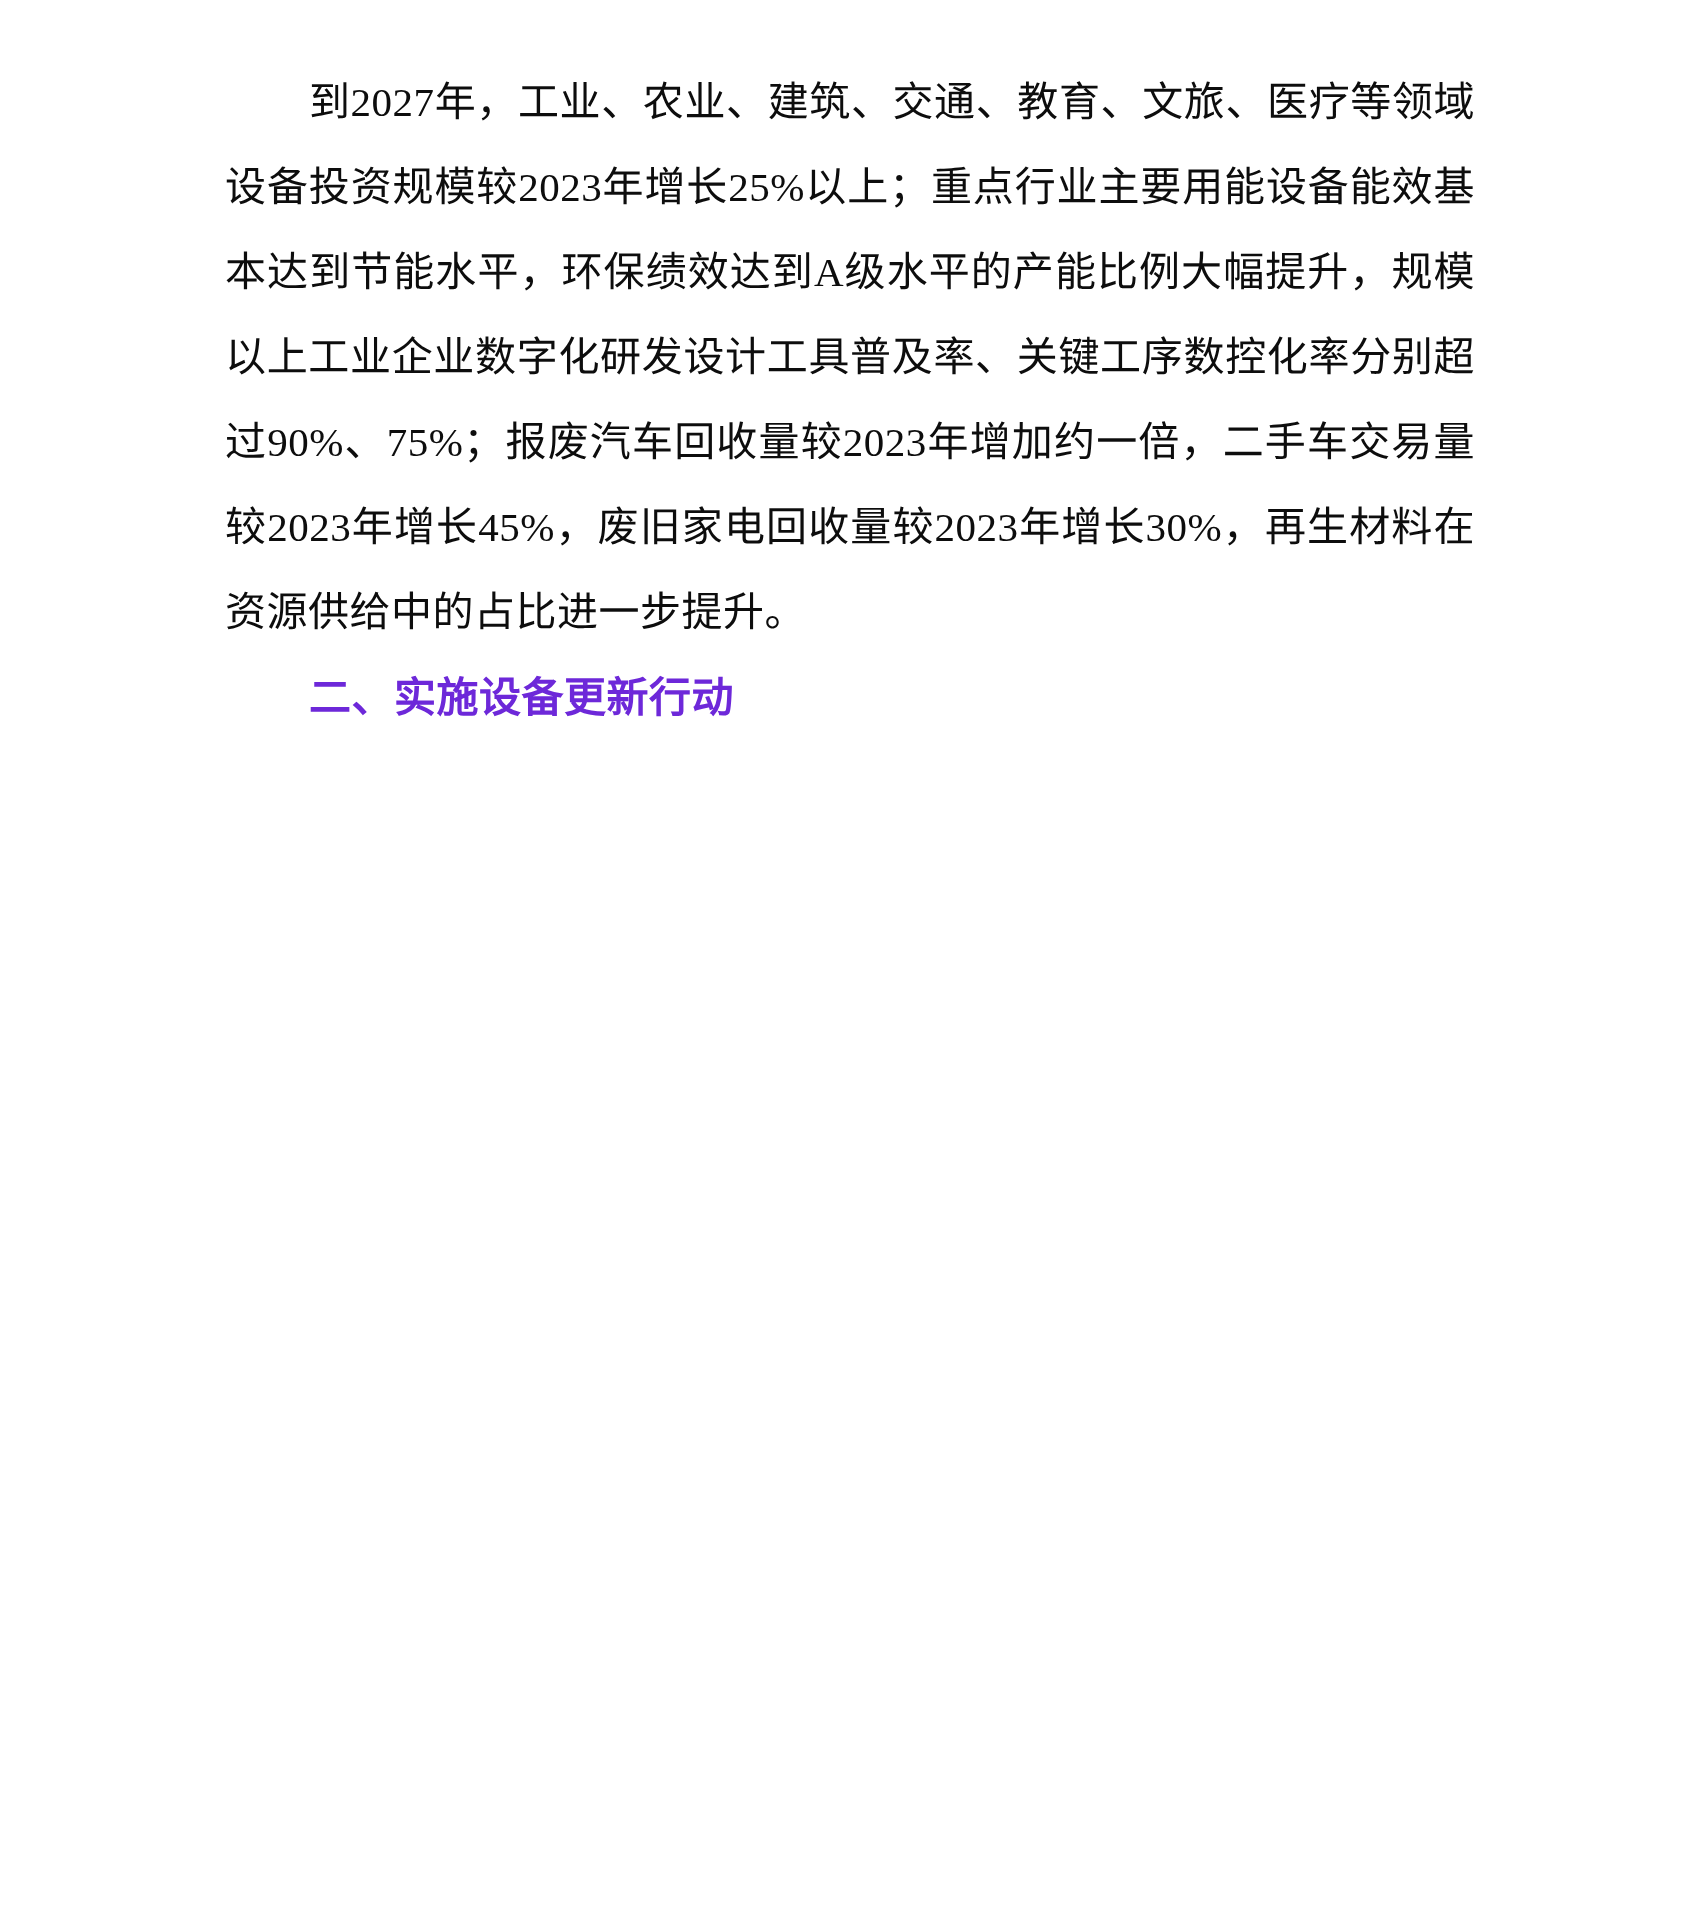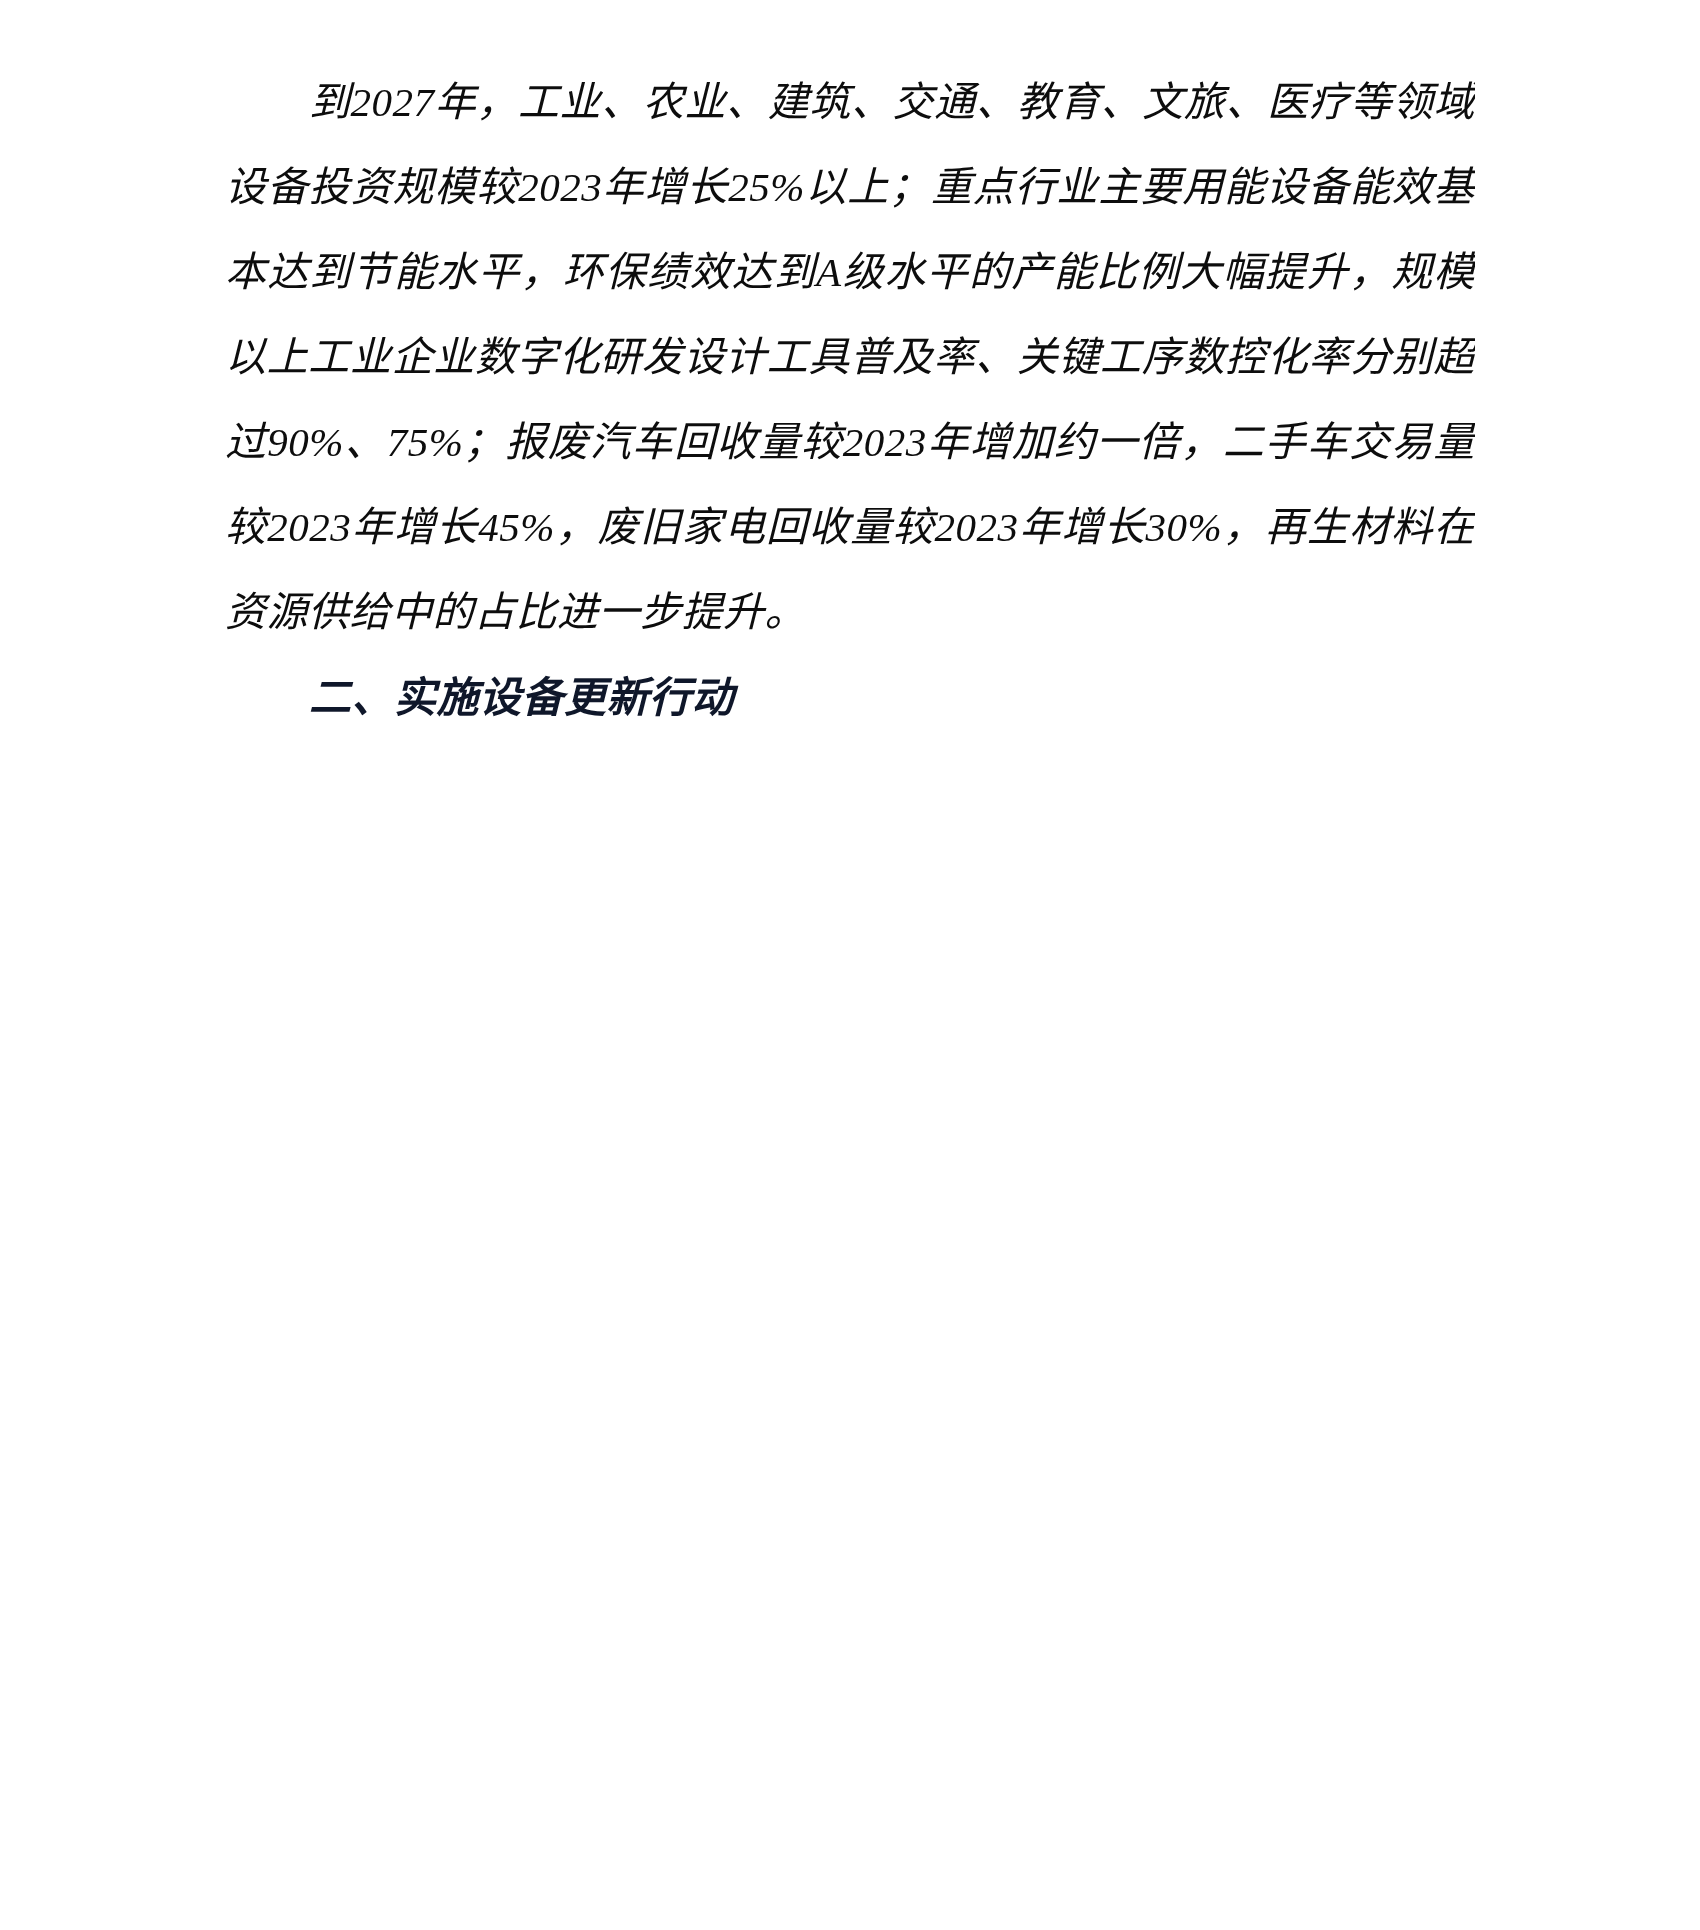--- a/index.html
+++ b/index.html
@@ -35,27 +35,26 @@
     text-indent: 84px;
     color: #0d0d0d;
     font-family: "Liberation Serif", "DejaVu Serif", serif;
   }
   p.heading {
     margin: 0;
     font-size: 42px;
     line-height: 85px;
     text-indent: 84px;
     font-weight: bold;
-    color: #0f172a;
+    color: #6d28d9;
     letter-spacing: 0.5px;
     font-family: "Liberation Sans", "DejaVu Sans", sans-serif;
   }
   .clipped {
     overflow: hidden;
-    font-style: italic;
   }
 </style>
 </head>
 <body>
 
 <div class="page">
   <div class="doc-body clipped">
     <p class="para">到2027年，工业、农业、建筑、交通、教育、文旅、医疗等领域设备投资规模较2023年增长25%以上；重点行业主要用能设备能效基本达到节能水平，环保绩效达到A级水平的产能比例大幅提升，规模以上工业企业数字化研发设计工具普及率、关键工序数控化率分别超过90%、75%；报废汽车回收量较2023年增加约一倍，二手车交易量较2023年增长45%，废旧家电回收量较2023年增长30%，再生材料在资源供给中的占比进一步提升。</p>
     <p class="heading">二、实施设备更新行动</p>
   </div>

